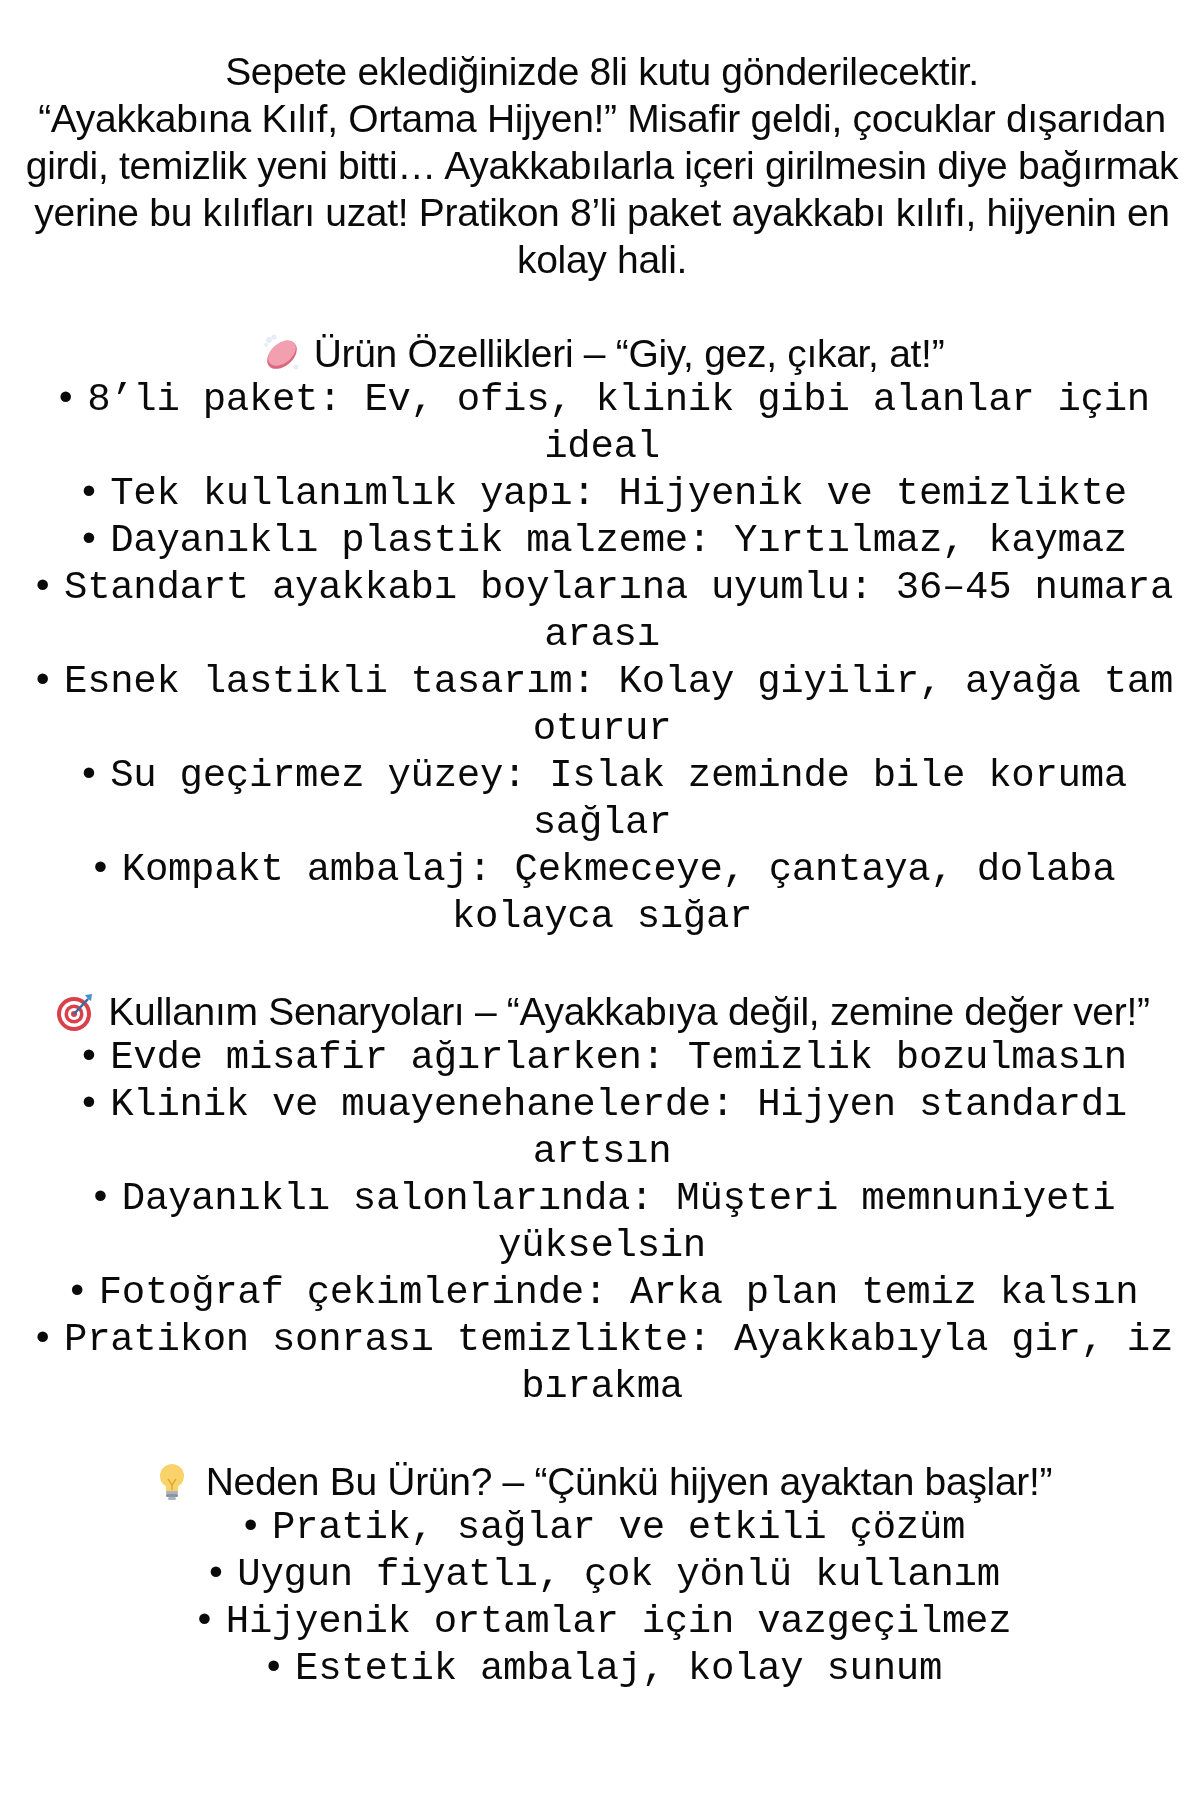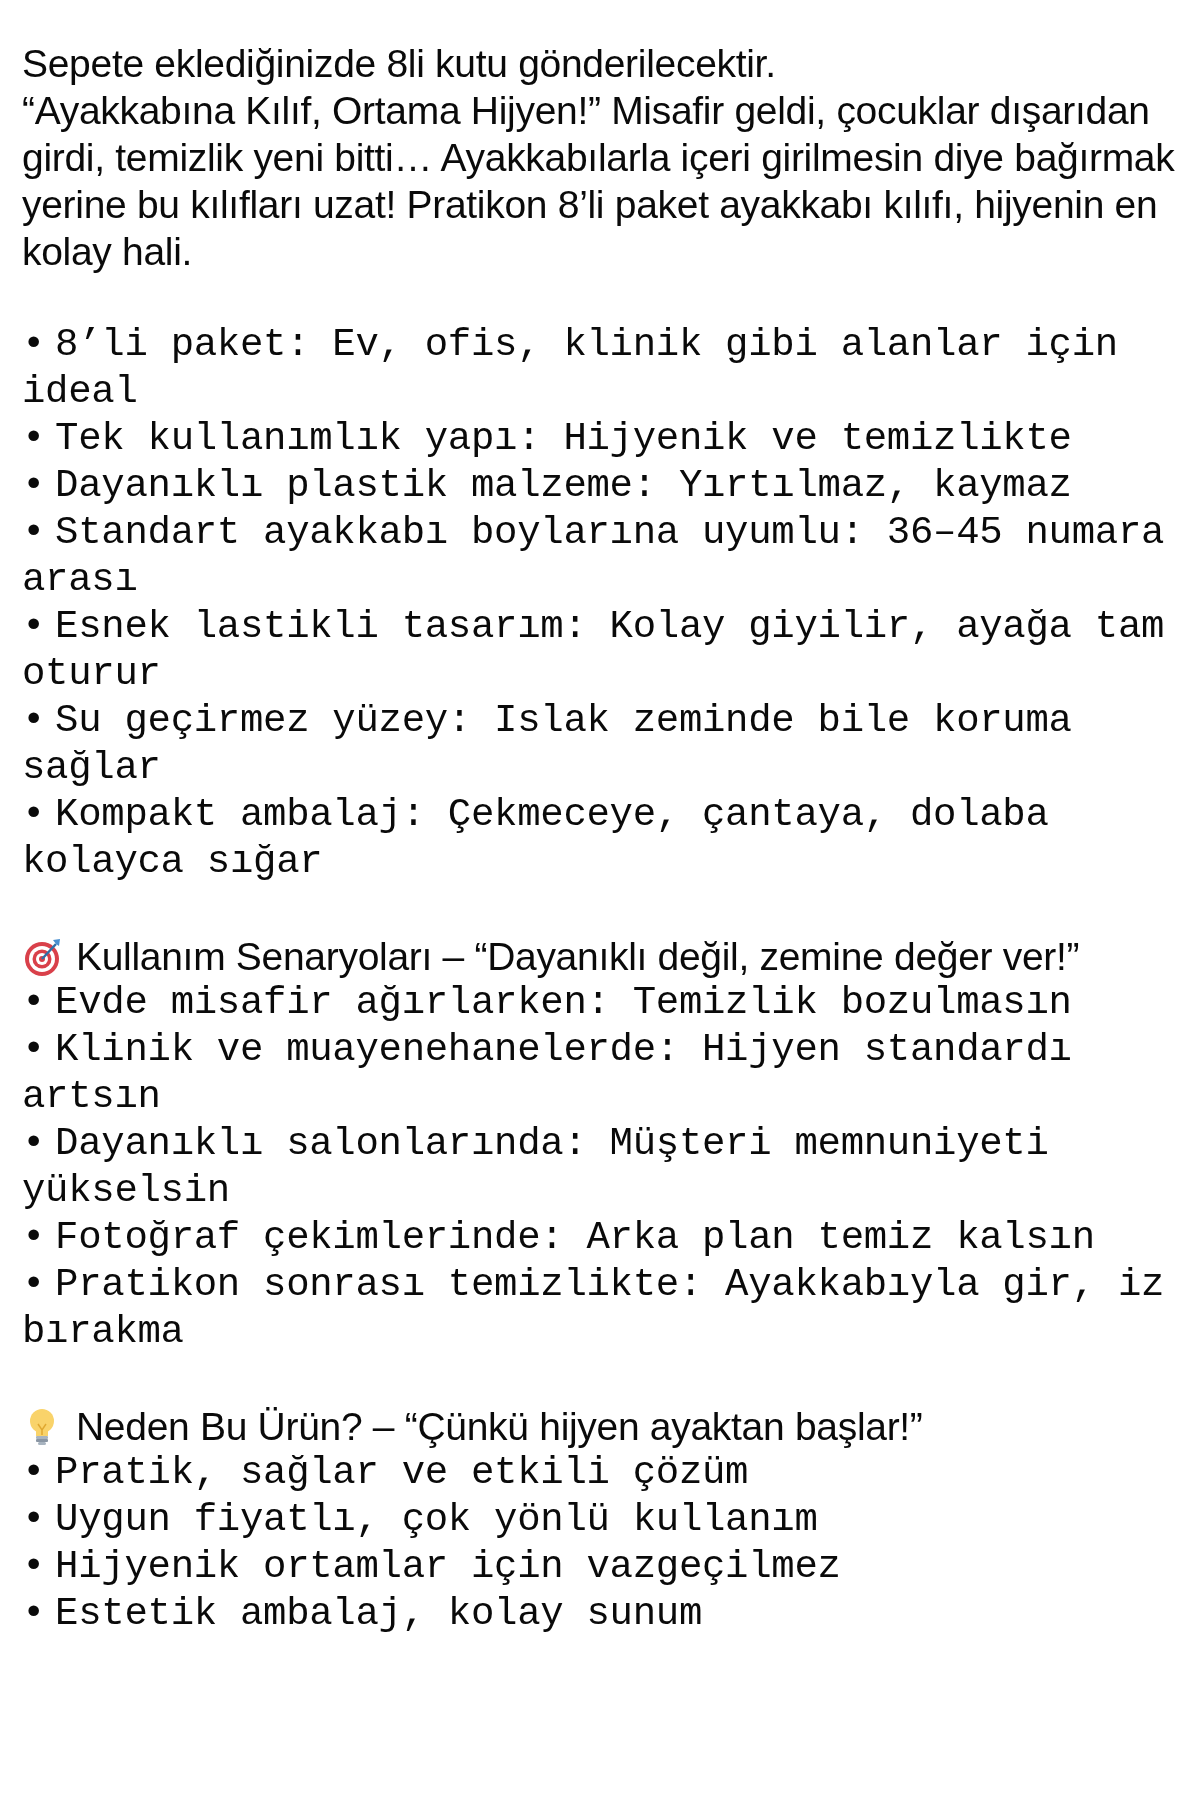--- a/index.html
+++ b/index.html
@@ -11,25 +11,26 @@
     width: 1200px;
     height: 1800px;
     overflow: hidden;
     position: relative;
     font-family: "Liberation Sans", "DejaVu Sans", sans-serif;
     color: #0a0a0a;
   }
   .doc {
     position: absolute;
     left: 22px;
-    top: 40px;
+    top: 48px;
     width: 1160px;
     font-size: 39px;
     line-height: 47px;
     letter-spacing: -0.3px;
+    text-align: center;
   }
   .para { margin: 0; }
   .gap { height: 47px; }
   .section-title { display: block; }
   .bullet { display: block; font-family: Liberation Mono, monospace; }
   .bullet .dot { margin-right: 10px; }
   .emoji {
     display: inline-block;
     width: 44px;
     height: 42px;
@@ -42,20 +43,32 @@
 <body>
 
 <div class="doc">
 
   <p class="para">Sepete eklediğinizde 8li kutu gönderilecektir.</p>
   <p class="para">“Ayakkabına Kılıf, Ortama Hijyen!” Misafir geldi, çocuklar dışarıdan girdi, temizlik yeni bitti… Ayakkabılarla içeri girilmesin diye bağırmak yerine bu kılıfları uzat! Pratikon 8’li paket ayakkabı kılıfı, hijyenin en kolay hali.</p>
 
   <div class="gap"></div>
 
   <div>
+    <span class="section-title">
+      <span class="emoji">
+        <svg viewBox="0 0 44 42">
+          <circle cx="9" cy="7" r="3" fill="#e6eef5"></circle>
+          <circle cx="14" cy="4" r="2.5" fill="#e6eef5"></circle>
+          <circle cx="6" cy="12" r="2" fill="#e6eef5"></circle>
+          <circle cx="36" cy="34" r="2.5" fill="#e6eef5"></circle>
+          <ellipse cx="22" cy="22" rx="17" ry="11" transform="rotate(-40 22 22)" fill="#d9687d"></ellipse>
+          <ellipse cx="22" cy="20" rx="16" ry="10" transform="rotate(-40 22 20)" fill="#f2a0b0"></ellipse>
+        </svg>
+      </span><span>Ürün Özellikleri – “Giy, gez, çıkar, at!”</span>
+    </span>
     <span class="bullet"><span class="dot">•</span><span>8’li paket: Ev, ofis, klinik gibi alanlar için ideal</span></span>
     <span class="bullet"><span class="dot">•</span><span>Tek kullanımlık yapı: Hijyenik ve temizlikte</span></span>
     <span class="bullet"><span class="dot">•</span><span>Dayanıklı plastik malzeme: Yırtılmaz, kaymaz</span></span>
     <span class="bullet"><span class="dot">•</span><span>Standart ayakkabı boylarına uyumlu: 36–45 numara arası</span></span>
     <span class="bullet"><span class="dot">•</span><span>Esnek lastikli tasarım: Kolay giyilir, ayağa tam oturur</span></span>
     <span class="bullet"><span class="dot">•</span><span>Su geçirmez yüzey: Islak zeminde bile koruma sağlar</span></span>
     <span class="bullet"><span class="dot">•</span><span>Kompakt ambalaj: Çekmeceye, çantaya, dolaba kolayca sığar</span></span>
   </div>
 
   <div class="gap"></div>
@@ -65,21 +78,21 @@
       <span class="emoji">
         <svg viewBox="0 0 44 42">
           <circle cx="20" cy="23" r="17" fill="#d9404a"></circle>
           <circle cx="20" cy="23" r="13" fill="#ffffff"></circle>
           <circle cx="20" cy="23" r="9.5" fill="#d9404a"></circle>
           <circle cx="20" cy="23" r="6" fill="#ffffff"></circle>
           <circle cx="20" cy="23" r="3" fill="#d9404a"></circle>
           <line x1="20" y1="23" x2="34" y2="8" stroke="#2f6fa8" stroke-width="2.5"></line>
           <path d="M31 4 L38 3 L37 10 L34 8 Z" fill="#4a90d0"></path>
         </svg>
-      </span><span>Kullanım Senaryoları – “Dayanıklı değil, zemine değer ver!”</span>
+      </span><span>Kullanım Senaryoları – “Ayakkabıya değil, zemine değer ver!”</span>
     </span>
     <span class="bullet"><span class="dot">•</span><span>Evde misafir ağırlarken: Temizlik bozulmasın</span></span>
     <span class="bullet"><span class="dot">•</span><span>Klinik ve muayenehanelerde: Hijyen standardı artsın</span></span>
     <span class="bullet"><span class="dot">•</span><span>Dayanıklı salonlarında: Müşteri memnuniyeti yükselsin</span></span>
     <span class="bullet"><span class="dot">•</span><span>Fotoğraf çekimlerinde: Arka plan temiz kalsın</span></span>
     <span class="bullet"><span class="dot">•</span><span>Pratikon sonrası temizlikte: Ayakkabıyla gir, iz bırakma</span></span>
   </div>
 
   <div class="gap"></div>
 

